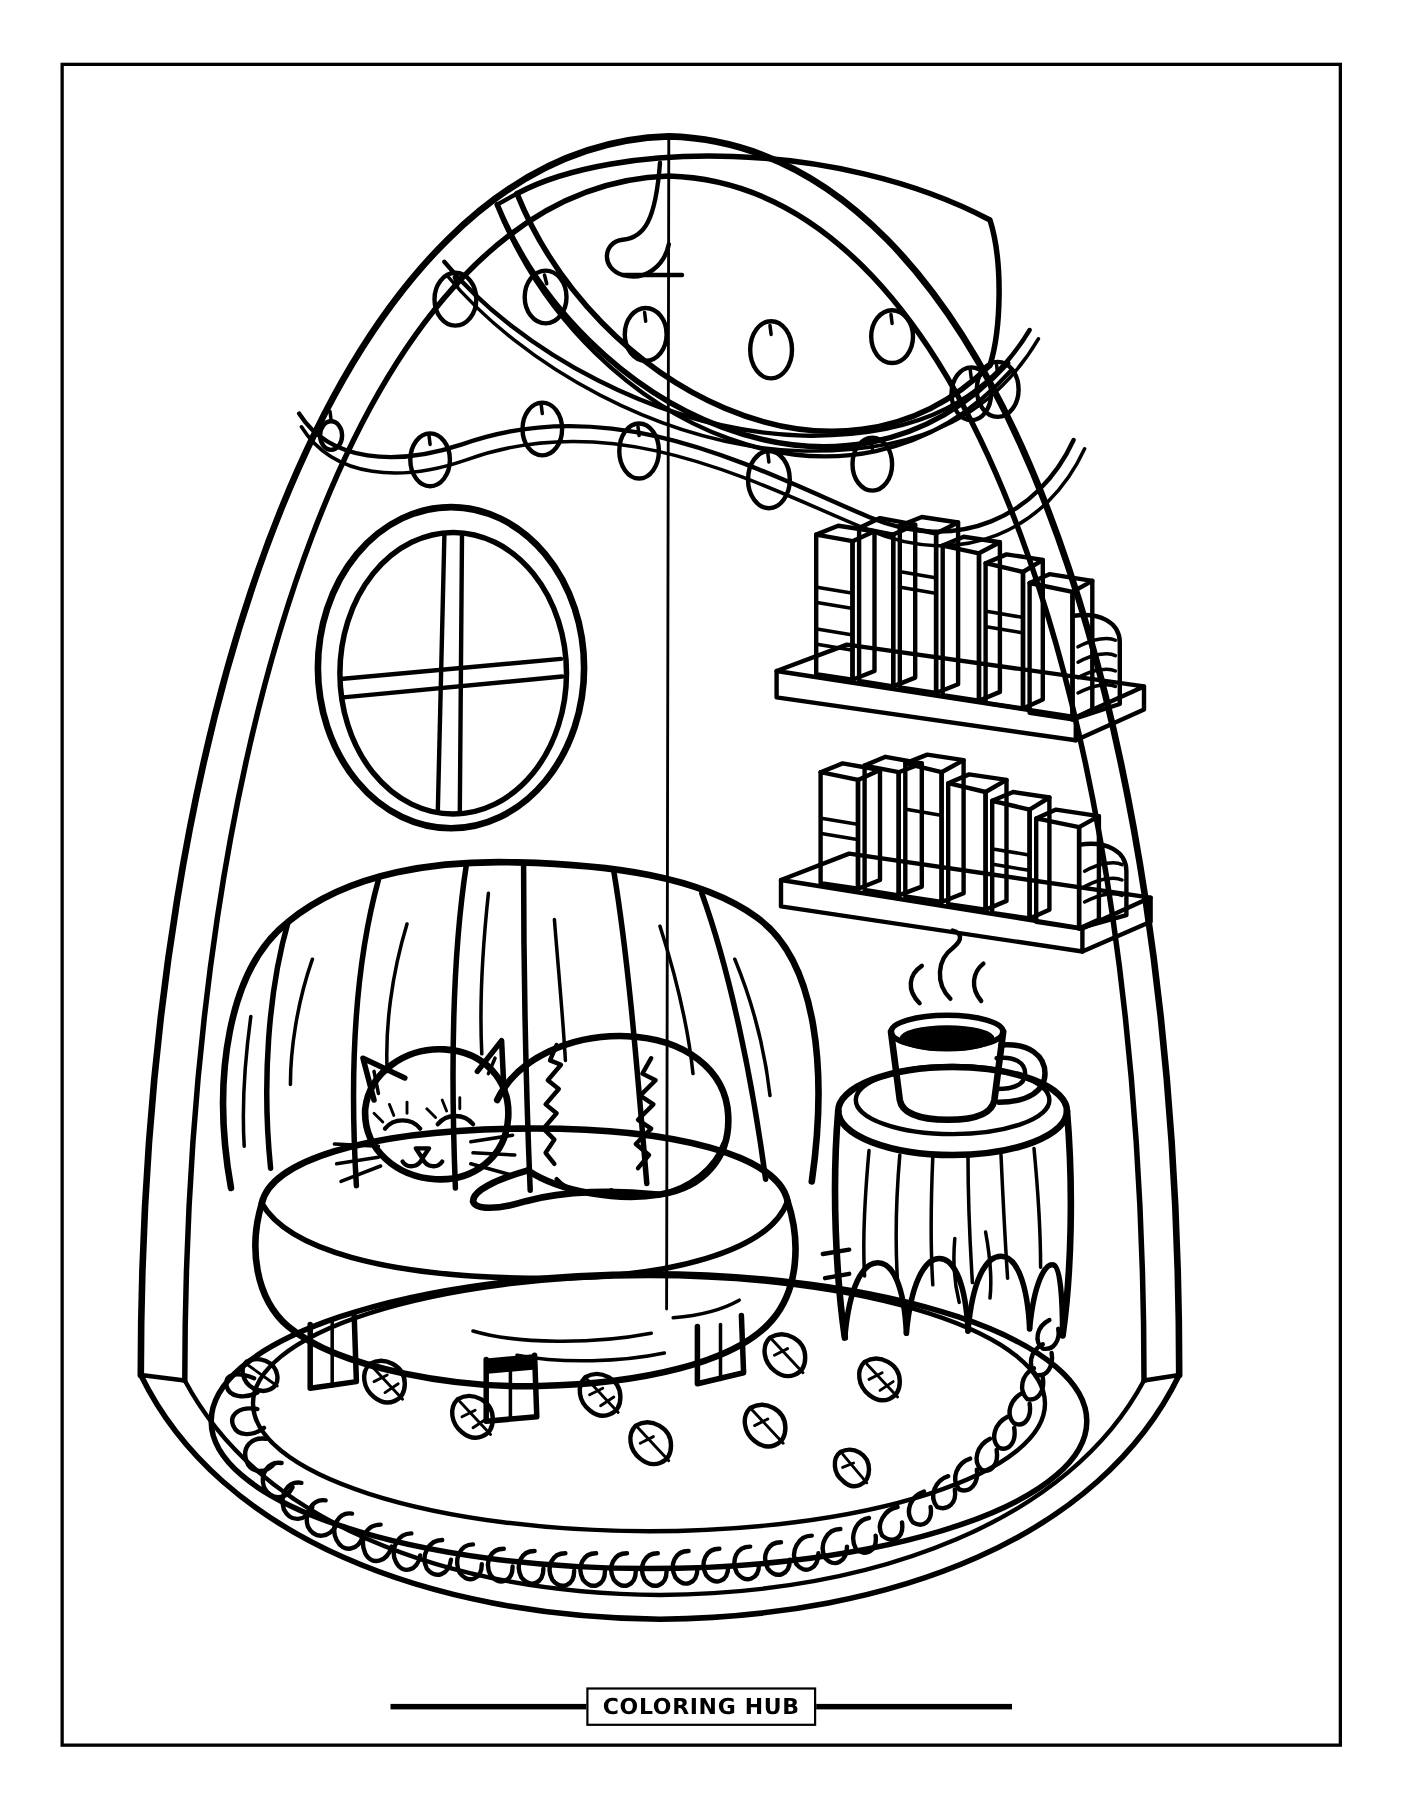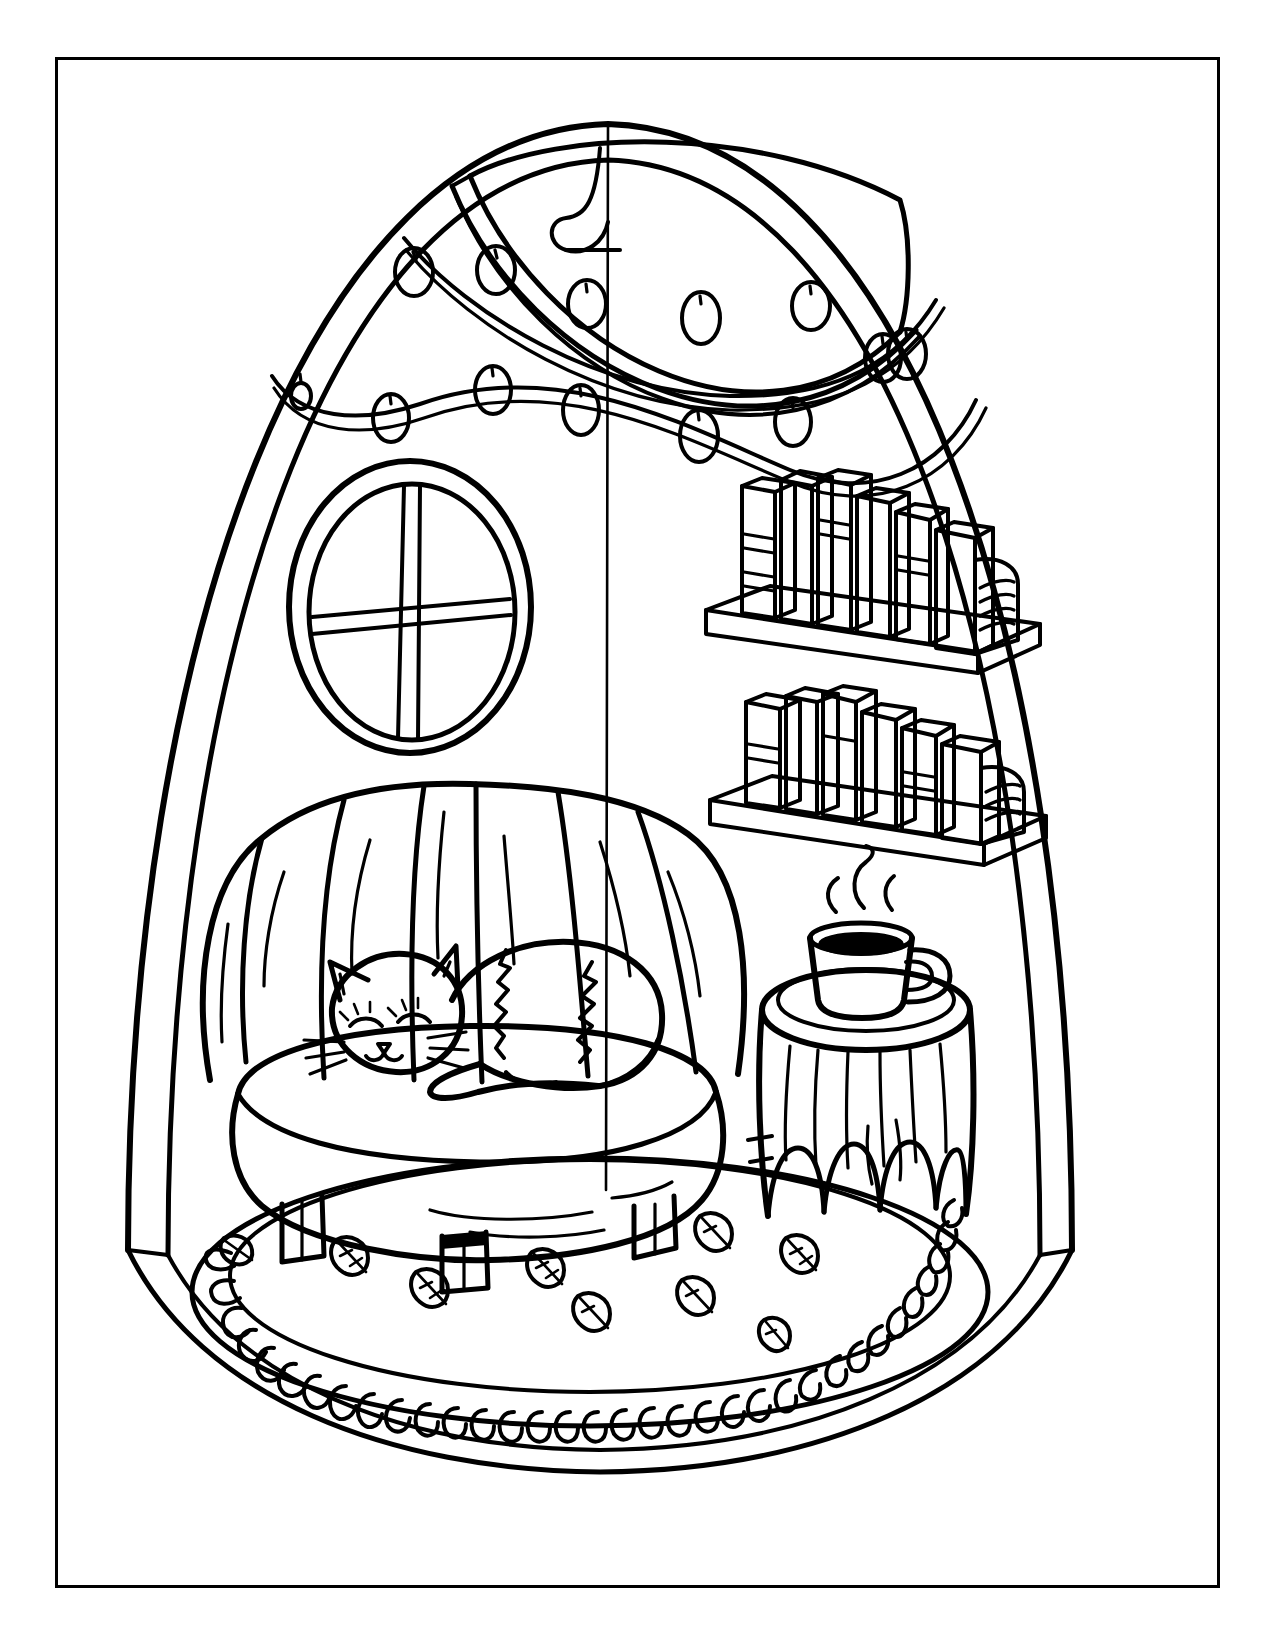--- a/index.html
+++ b/index.html
@@ -482,14 +482,21 @@
       </g>
       <g>
         <path class="ln w4" d="M764 1320 C776 1314, 790 1322, 790 1336 C790 1350, 776 1356, 766 1346 C758 1340, 756 1326, 764 1320 Z"></path>
         <path class="ln w25" d="M766 1322 L788 1348"></path>
         <path class="ln w25" d="M766 1334 L776 1330"></path>
       </g>
     </g>
 
   </svg>
 
+  <div id="footer">
+    <div class="rule"></div>
+    <div class="brand-box">
+      <div class="brand-text">COLORING HUB</div>
+    </div>
+    <div class="rule"></div>
+  </div>
 
 </div>
 
 </body></html>

